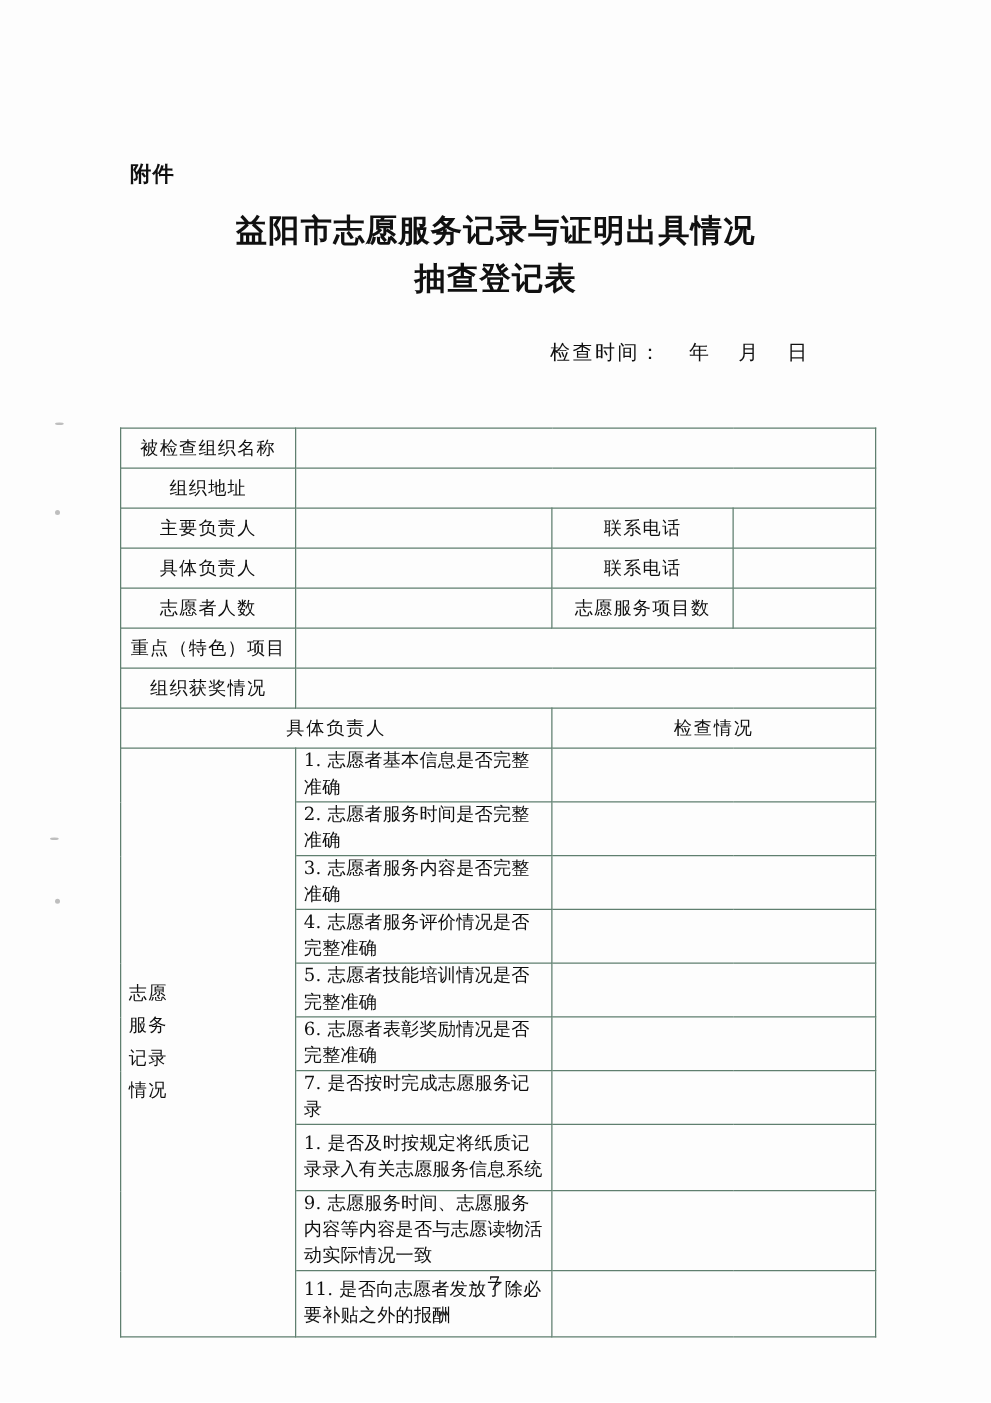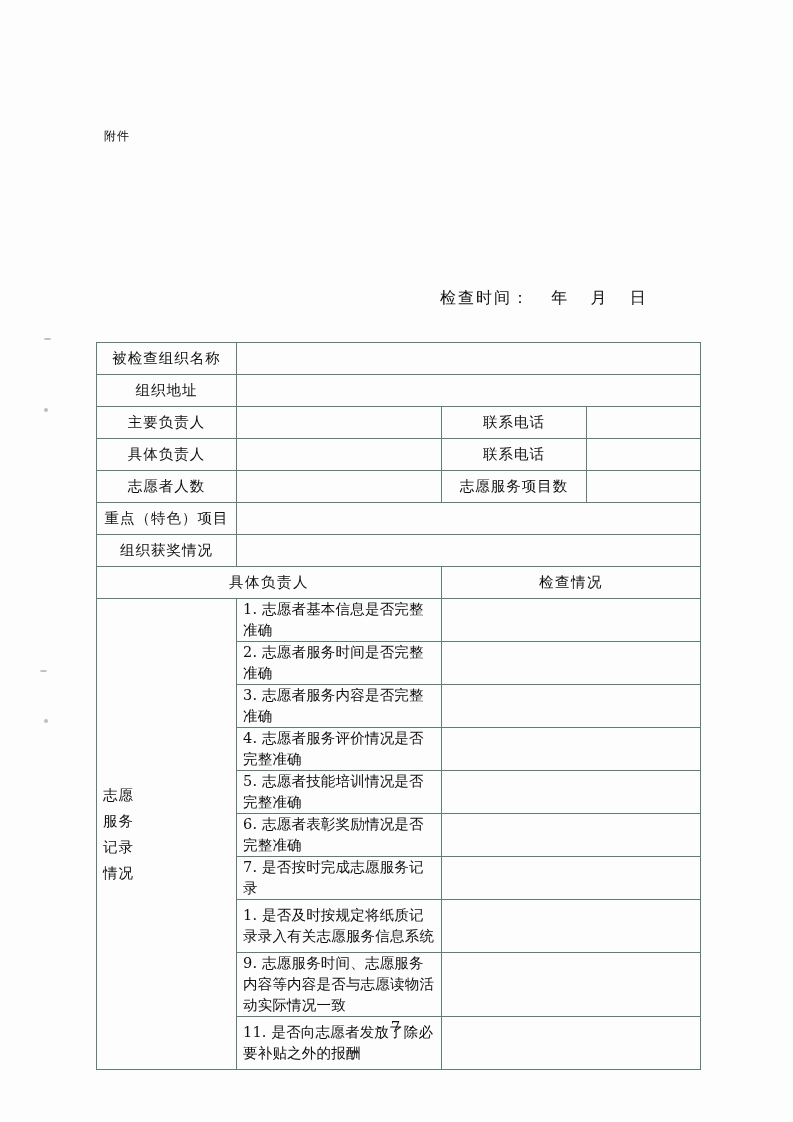--- a/index.html
+++ b/index.html
@@ -26,42 +26,42 @@
   .speck {
     position: absolute;
     background: #8a8a8a;
     border-radius: 50%;
     opacity: .55;
   }
   .attach-label {
     position: absolute;
     left: 104px;
     top: 128px;
-    font-size: 12px;
-    font-weight: 400;
+    font-size: 17px;
+    font-weight: 700;
     letter-spacing: 1px;
     font-family: "DejaVu Serif", "Liberation Serif", serif;
   }
   .title {
     position: absolute;
     left: 0;
     top: 166px;
     width: 793px;
     text-align: center;
     font-family: "DejaVu Serif", "Liberation Serif", serif;
     font-weight: 700;
     font-size: 25px;
     line-height: 38px;
     letter-spacing: 1px;
   }
   .title .l2 { display: block; }
   .inspect-time {
     position: absolute;
     left: 440px;
-    top: 288px;
+    top: 272px;
     font-size: 16px;
     font-family: "DejaVu Serif", "Liberation Serif", serif;
     letter-spacing: 2px;
     white-space: pre;
   }
   table.form {
     position: absolute;
     left: 96px;
     top: 306px;
     width: 604px;
@@ -117,20 +117,24 @@
 
 <div class="page">
 
   <div class="speck" style="left:44px; top:338px; width:7px; height:2px;"></div>
   <div class="speck" style="left:44px; top:408px; width:4px; height:4px;"></div>
   <div class="speck" style="left:40px; top:670px; width:7px; height:2px;"></div>
   <div class="speck" style="left:44px; top:719px; width:4px; height:4px;"></div>
 
   <div class="attach-label">附件</div>
 
+  <div class="title">
+    <span class="l1">益阳市志愿服务记录与证明出具情况</span>
+    <span class="l2">抽查登记表</span>
+  </div>
 
   <div class="inspect-time">检查时间：   年   月   日</div>
 
   <table class="form">
     <colgroup>
       <col style="width:140px">
       <col style="width:205px">
       <col style="width:145px">
       <col style="width:114px">
     </colgroup>

